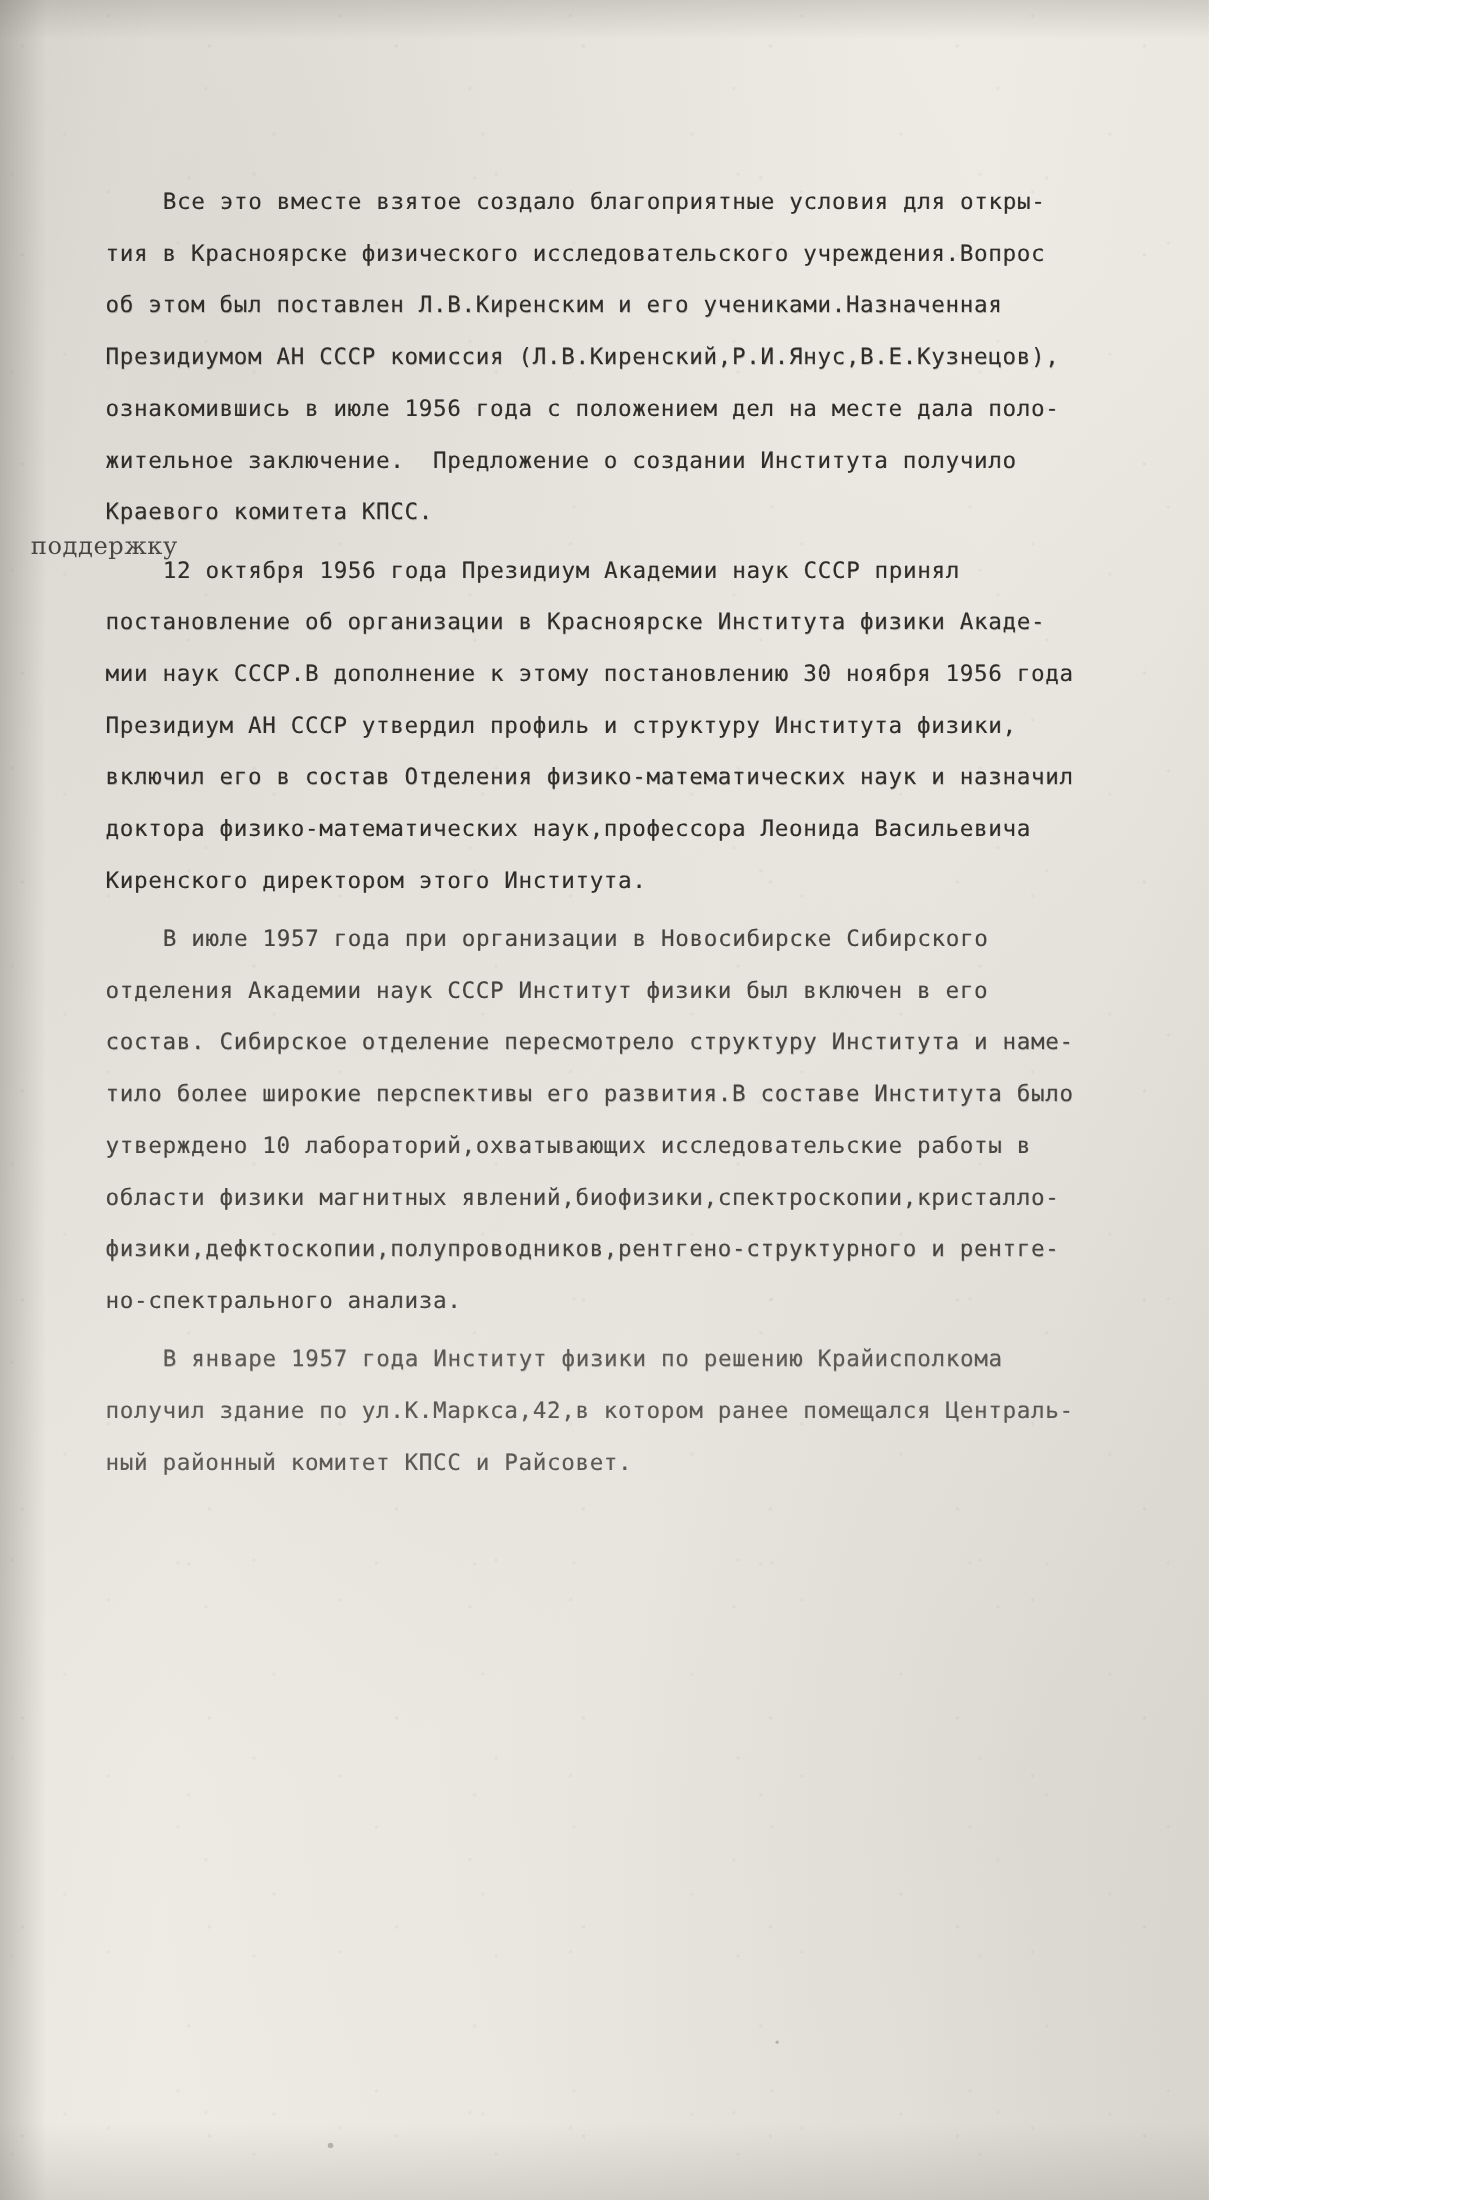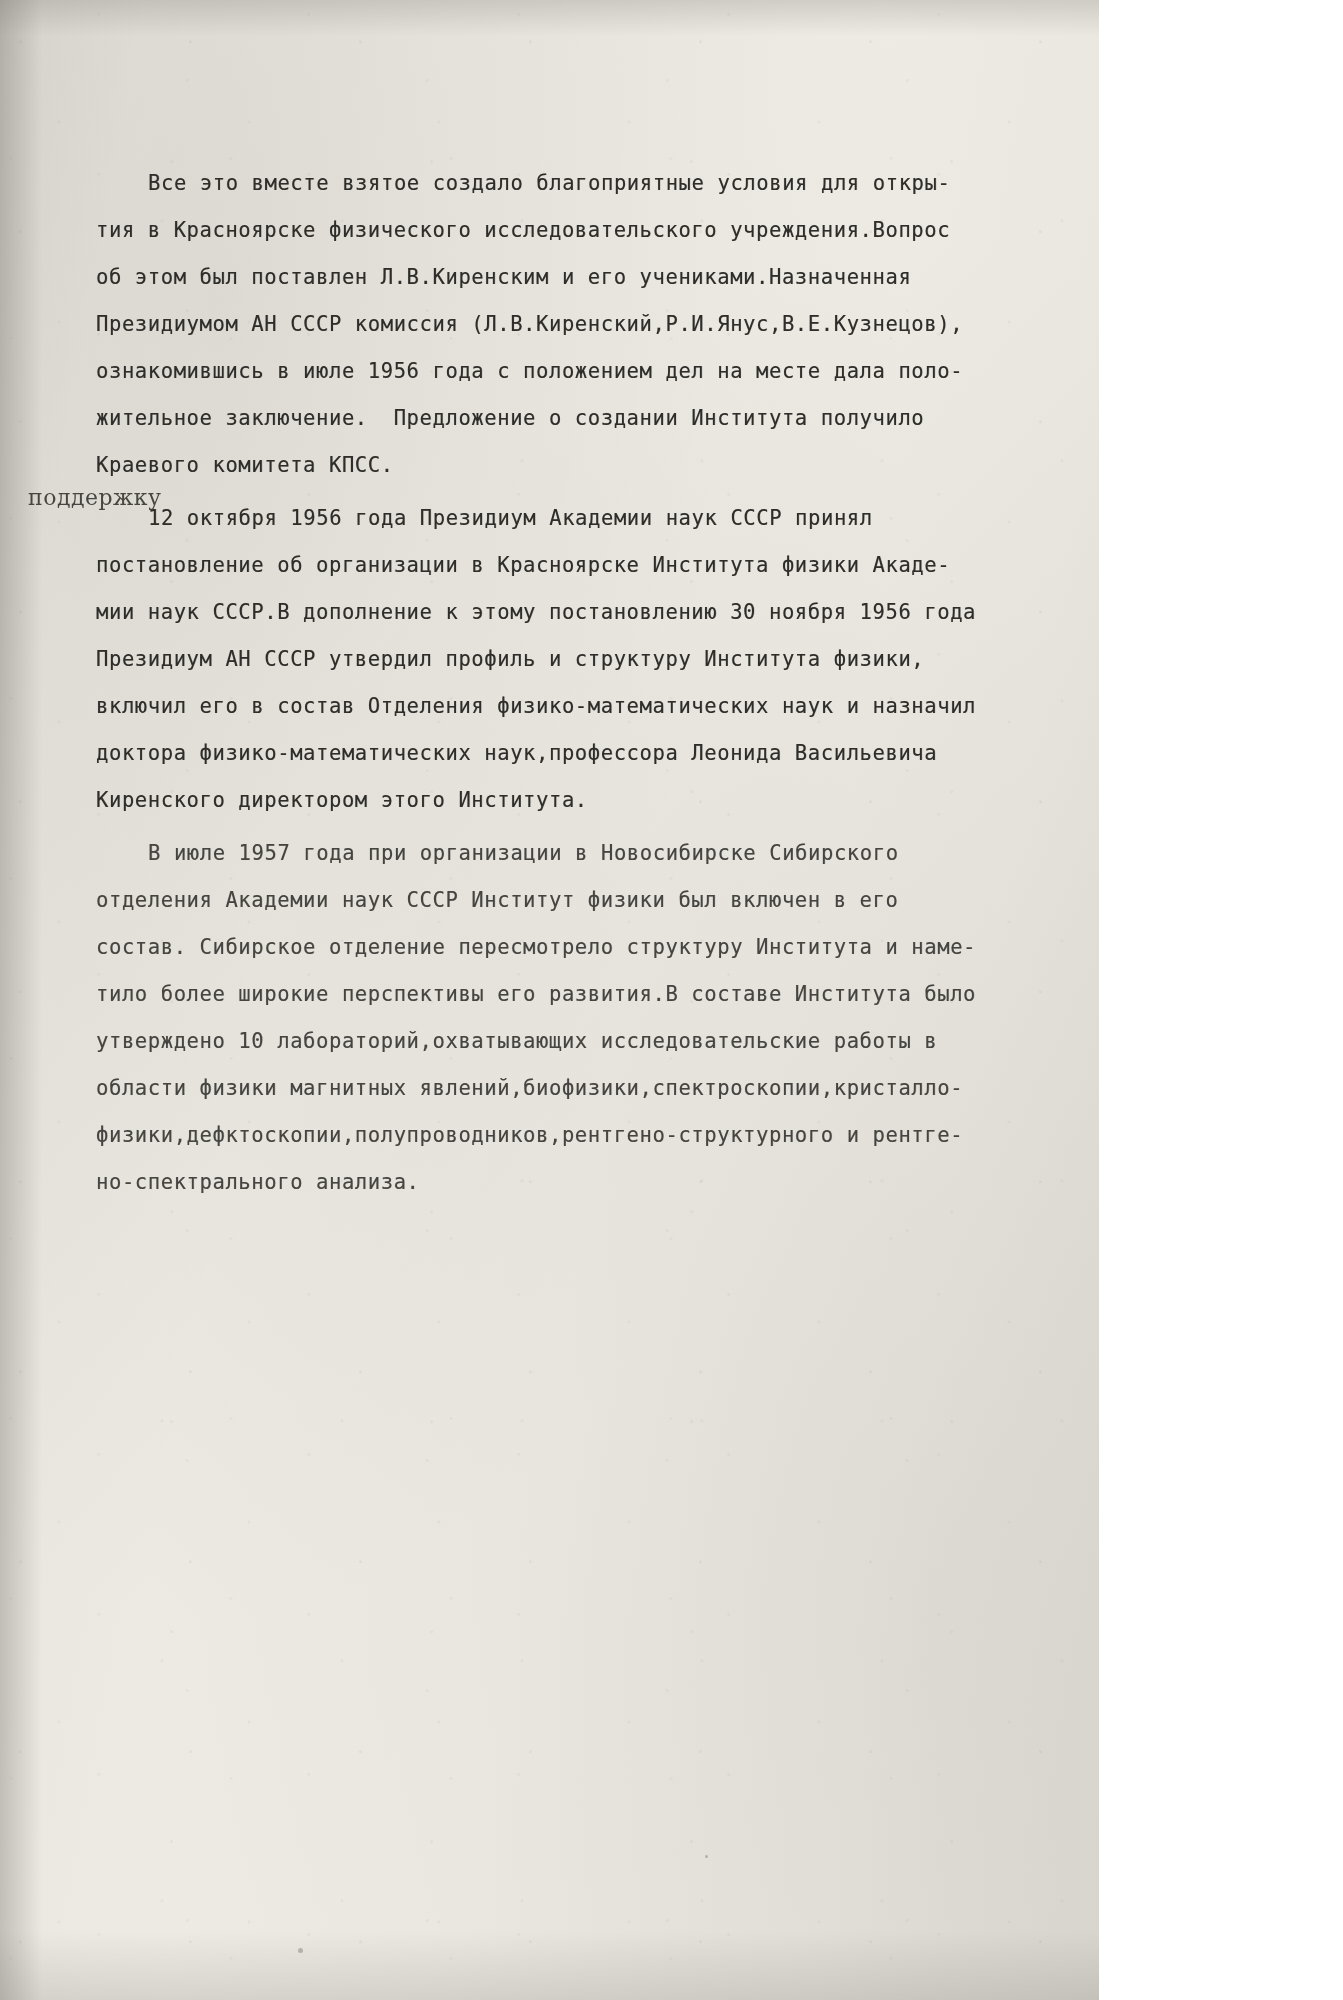--- a/index.html
+++ b/index.html
@@ -143,17 +143,20 @@
 доктора физико-математических наук,профессора Леонида Васильевича
 Киренского директором этого Института.</span></p>
     <p class="para fade"><span class="ind"></span><span>В июле 1957 года при организации в Новосибирске Сибирского
 отделения Академии наук СССР Институт физики был включен в его
 состав. Сибирское отделение пересмотрело структуру Института и наме-
 тило более широкие перспективы его развития.В составе Института было
 утверждено 10 лабораторий,охватывающих исследовательские работы в
 области физики магнитных явлений,биофизики,спектроскопии,кристалло-
 физики,дефктоскопии,полупроводников,рентгено-структурного и рентге-
 но-спектрального анализа.</span></p>
+    <p class="para faint"><span class="ind"></span><span>В январе 1957 года Институт физики по решению Крайисполкома
+получил здание по ул.К.Маркса,42,в котором ранее помещался Централь-
+ный районный комитет КПСС и Райсовет.</span></p>
   </div>
 
   <div id="margin-note">поддержку</div>
 
 </div>
 
 </body></html>

